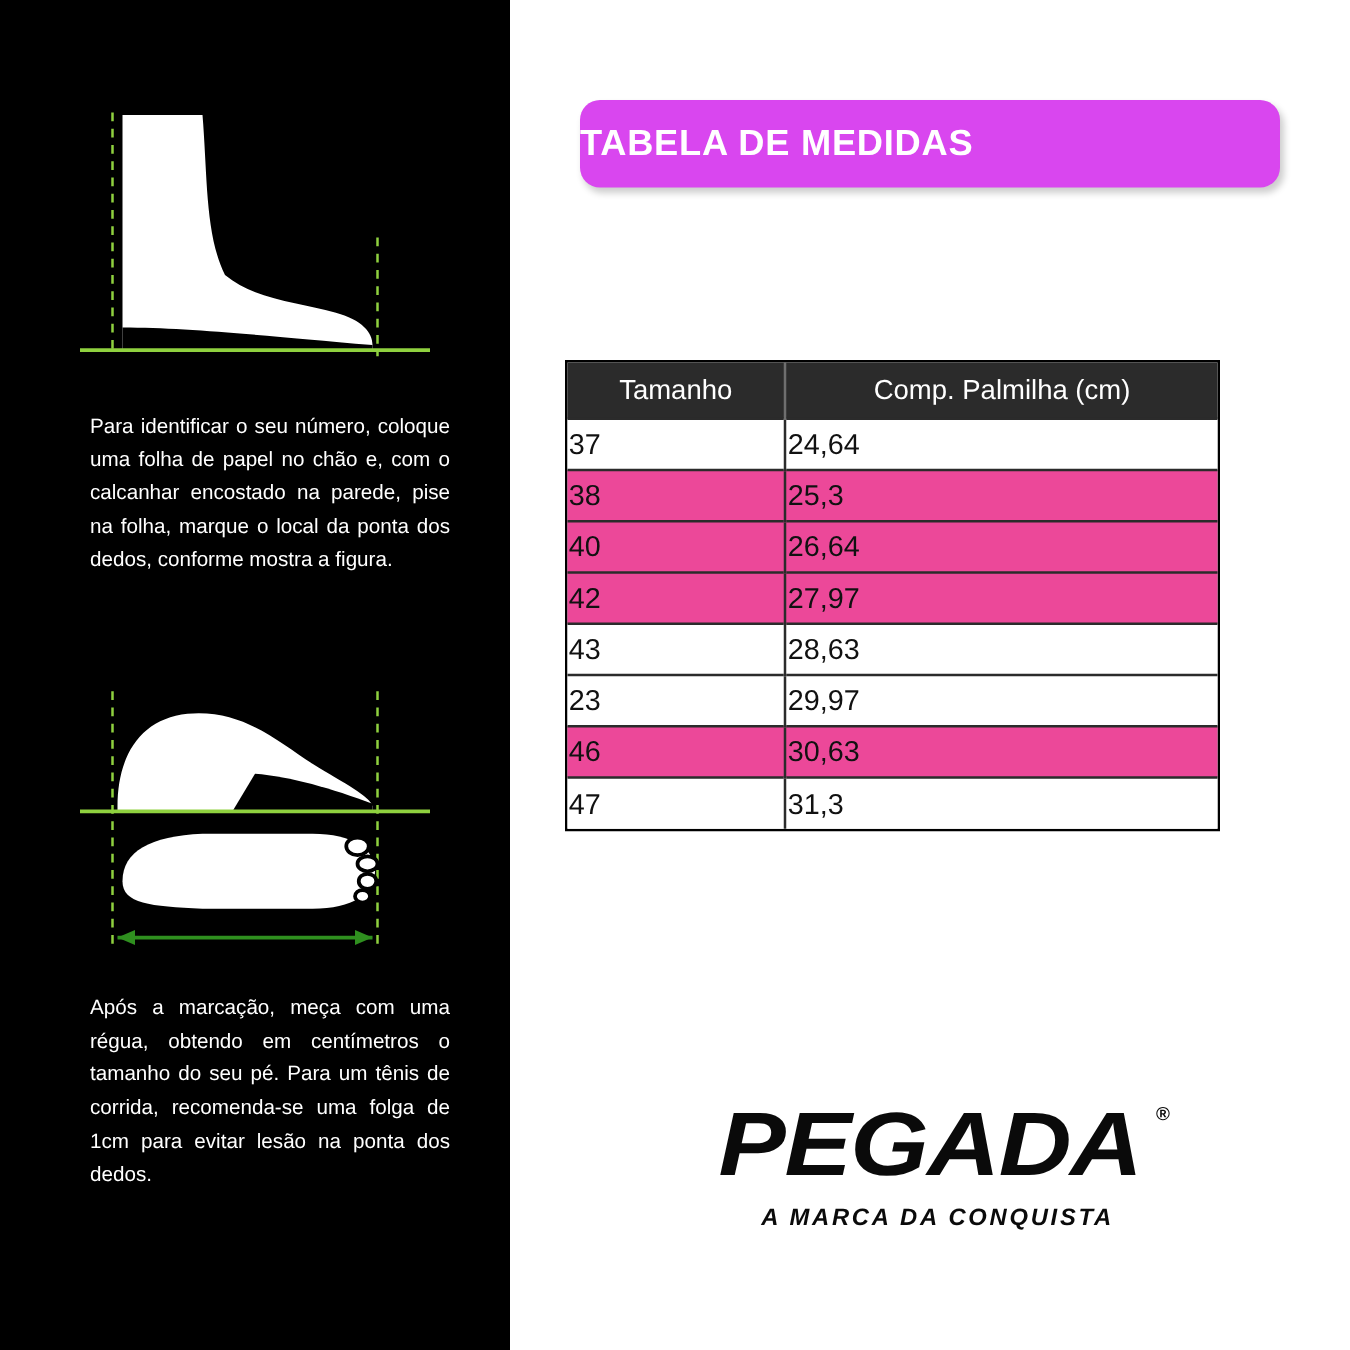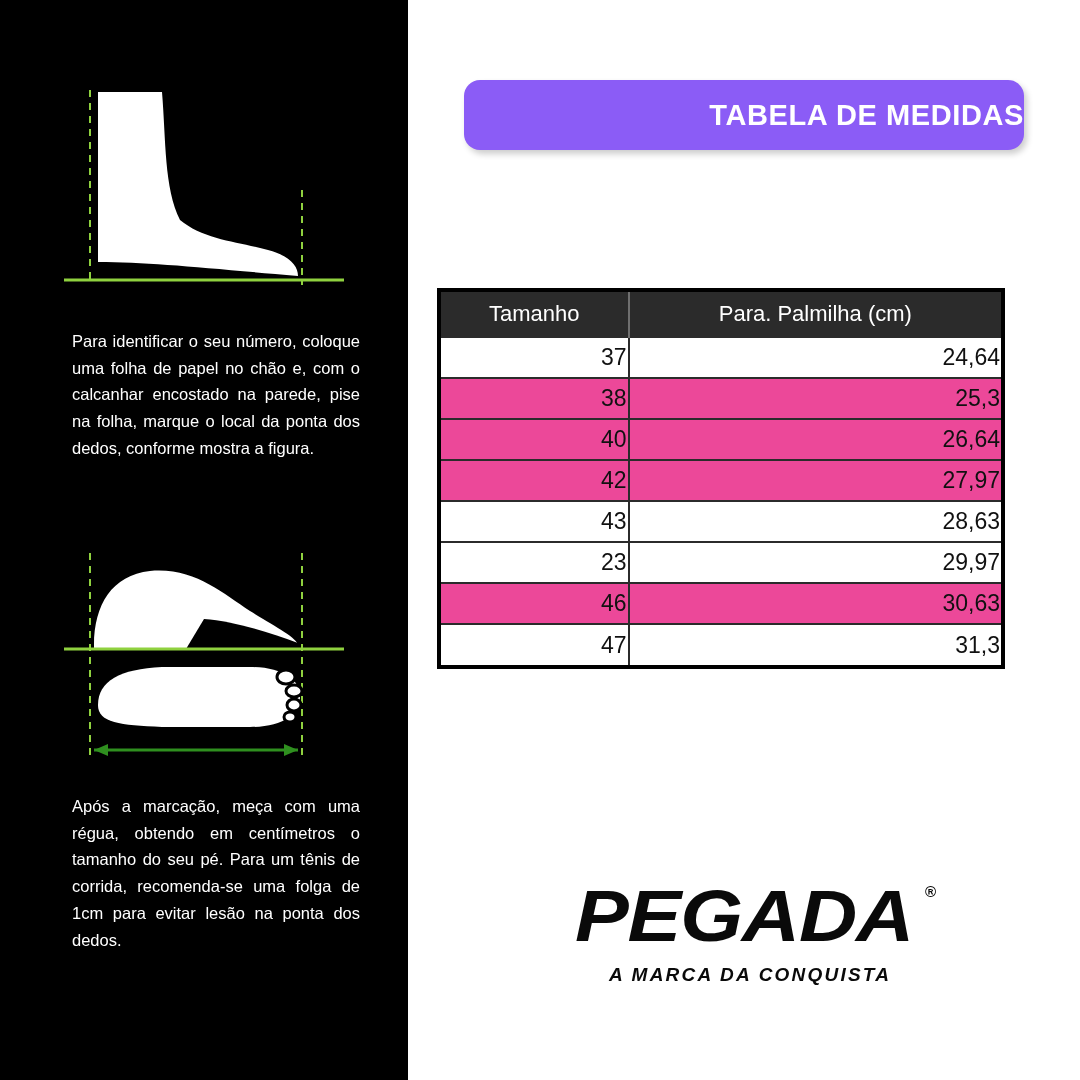--- a/index.html
+++ b/index.html
@@ -65,41 +65,41 @@
     height: 1080px;
     background: #ffffff;
   }
 
   .title-pill {
     position: absolute;
     left: 56px;
     top: 80px;
     width: 560px;
     height: 70px;
-    background: #8b5cf6;
+    background: #d946ef;
     border-radius: 16px;
     display: flex;
     align-items: center;
-    justify-content: flex-end;
+    justify-content: flex-start;
     box-shadow: 3px 4px 6px rgba(0,0,0,0.20);
   }
   .title-pill span {
     color: #ffffff;
     font-size: 29px;
     font-weight: bold;
     letter-spacing: 0.6px;
     font-family: "Liberation Sans", sans-serif;
   }
 
   .table-wrap {
     position: absolute;
-    left: 29px;
+    left: 44px;
     top: 288px;
-    width: 568px;
-    border: 4px solid #000000;
+    width: 524px;
+    border: 2px solid #000000;
     box-sizing: border-box;
   }
   table.size-table {
     border-collapse: collapse;
     width: 100%;
     table-layout: fixed;
     font-family: "Liberation Sans", sans-serif;
   }
   table.size-table th {
     background: #2b2b2b;
@@ -107,21 +107,21 @@
     font-size: 22px;
     font-weight: normal;
     height: 45px;
     border-right: 2px solid #6f6f6f;
     box-sizing: border-box;
   }
   table.size-table th:last-child { border-right: none; }
   table.size-table td {
     font-size: 23px;
     color: #111111;
-    text-align: right;
+    text-align: left;
     height: 41px;
     border-right: 2px solid #2b2b2b;
     border-top: 2px solid #2b2b2b;
     box-sizing: border-box;
   }
   table.size-table td:last-child { border-right: none; }
   table.size-table tr.odd td { background: #ffffff; }
   table.size-table tr.even td { background: #ec4899; }
   col.c1 { width: 33.5%; }
   col.c2 { width: 66.5%; }
@@ -226,21 +226,21 @@
 
     <div class="table-wrap">
       <table class="size-table">
         <colgroup>
             <col class="c1">
             <col class="c2">
           </colgroup>
         <thead>
           <tr>
             <th>Tamanho</th>
-            <th>Para. Palmilha (cm)</th>
+            <th>Comp. Palmilha (cm)</th>
           </tr>
         </thead>
         <tbody>
           <tr class="odd">
             <td>37</td>
             <td>24,64</td>
           </tr>
           <tr class="even">
             <td>38</td>
             <td>25,3</td>

